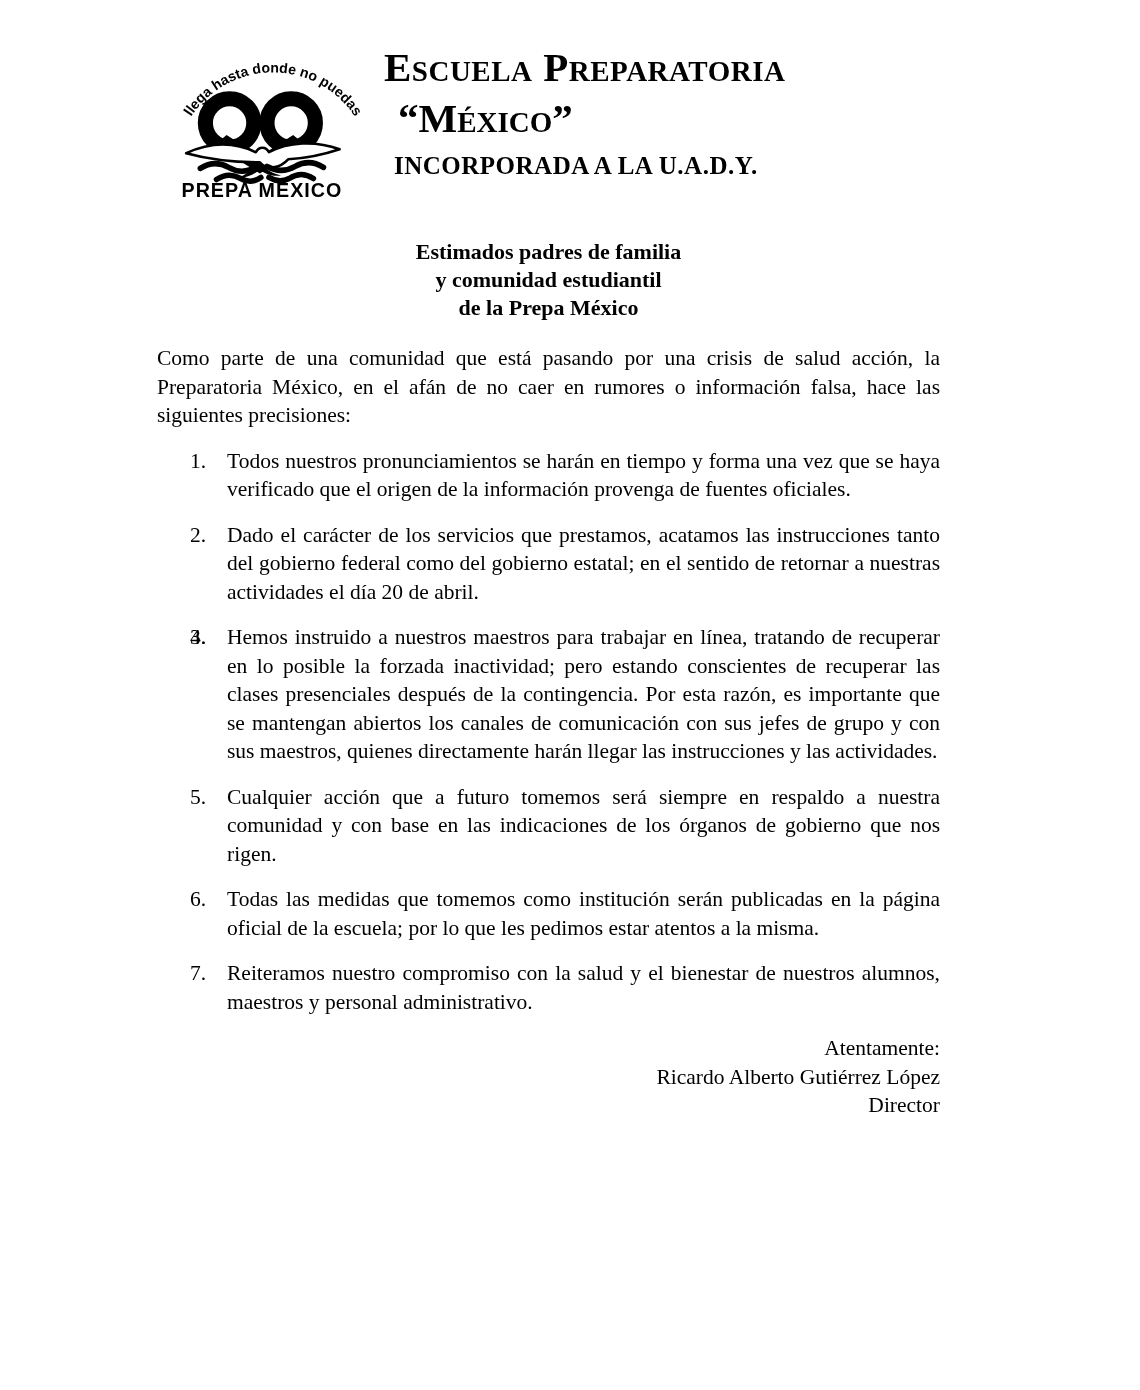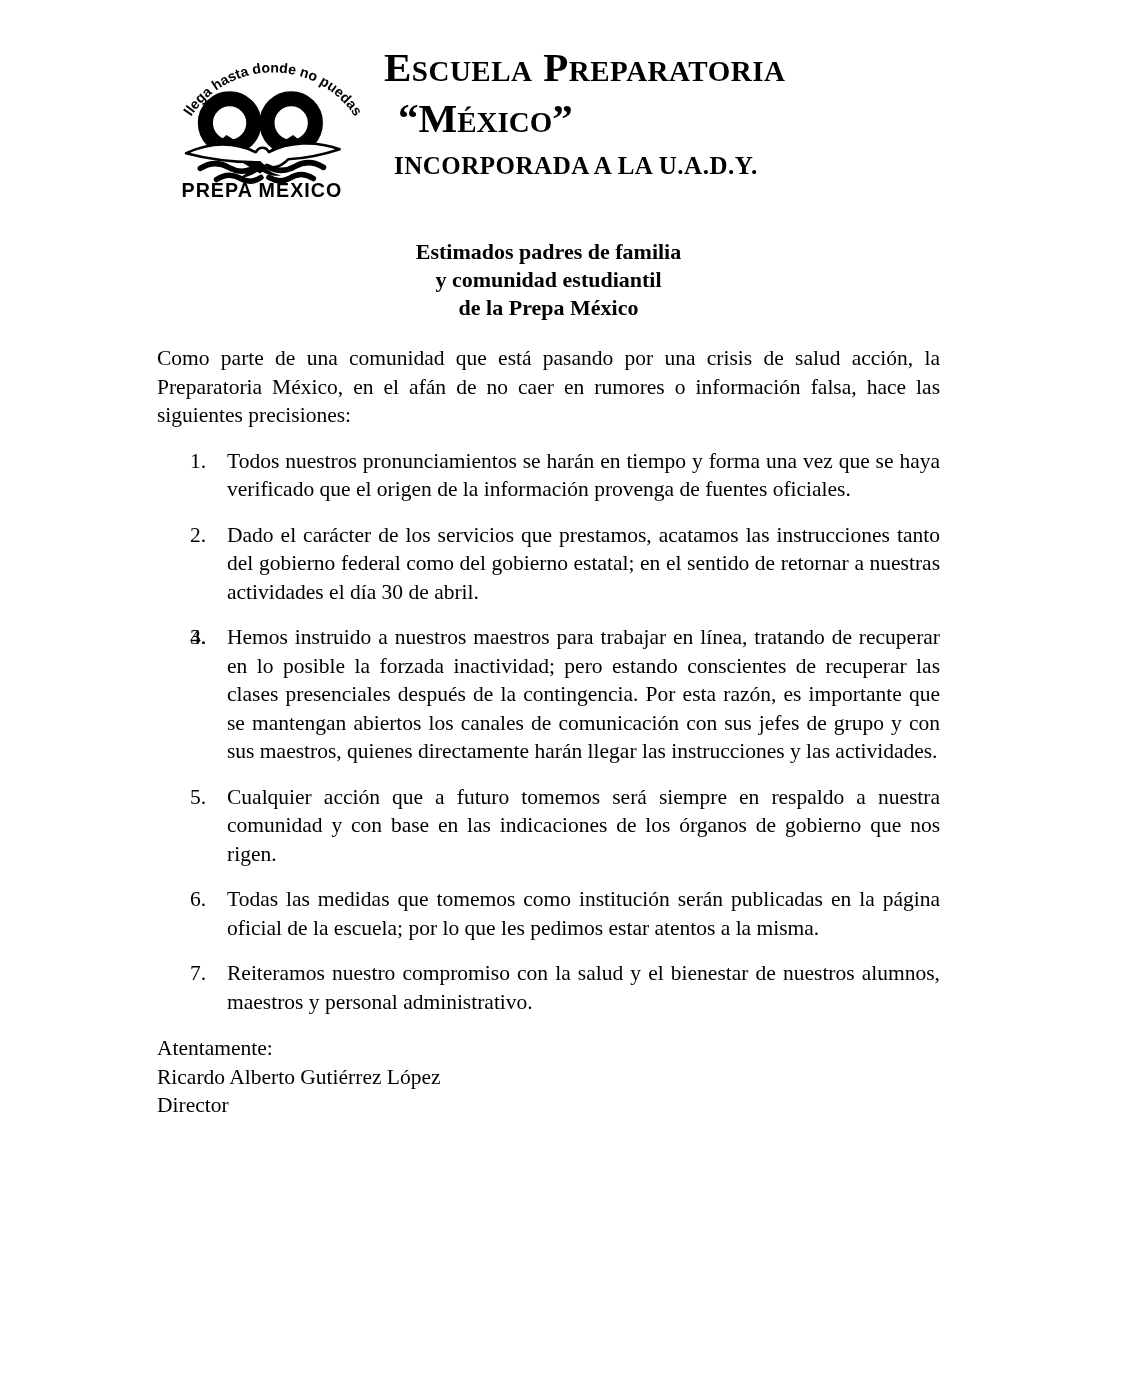--- a/index.html
+++ b/index.html
@@ -87,21 +87,21 @@
     text-align: justify;
     text-justify: inter-word;
   }
   .item .num {
     position: absolute;
     left: 33px;
     top: 0;
   }
   .closing {
     margin-top: 18px;
-    text-align: left;
+    text-align: right;
     font-size: 21.5px;
     line-height: 28.5px;
   }
 </style>
 </head>
 <body>
 
 <div class="page">
 
   <svg class="logo" viewBox="0 0 212 150" aria-hidden="true">
@@ -153,21 +153,21 @@
 
     <div class="intro">Como parte de una comunidad que está pasando por una crisis de salud acción, la Preparatoria México, en el afán de no caer en rumores o información falsa, hace las siguientes precisiones:</div>
 
     <div>
       <div class="item">
         <span class="num">1.</span>
         <span>Todos nuestros pronunciamientos se harán en tiempo y forma una vez que se haya verificado que el origen de la información provenga de fuentes oficiales.</span>
       </div>
       <div class="item">
         <span class="num">2.</span>
-        <span>Dado el carácter de los servicios que prestamos, acatamos las instrucciones tanto del gobierno federal como del gobierno estatal; en el sentido de retornar a nuestras actividades el día 30 de abril.</span>
+        <span>Dado el carácter de los servicios que prestamos, acatamos las instrucciones tanto del gobierno federal como del gobierno estatal; en el sentido de retornar a nuestras actividades el día 20 de abril.</span>
       </div>
       <div class="item">
         <span class="num">3.</span>
       </div>
       <div class="item">
         <span class="num">4.</span>
         <span>Hemos instruido a nuestros maestros para trabajar en línea, tratando de recuperar en lo posible la forzada inactividad; pero estando conscientes de recuperar las clases presenciales después de la contingencia. Por esta razón, es importante que se mantengan abiertos los canales de comunicación con sus jefes de grupo y con sus maestros, quienes directamente harán llegar las instrucciones y las actividades.</span>
       </div>
       <div class="item">
         <span class="num">5.</span>

